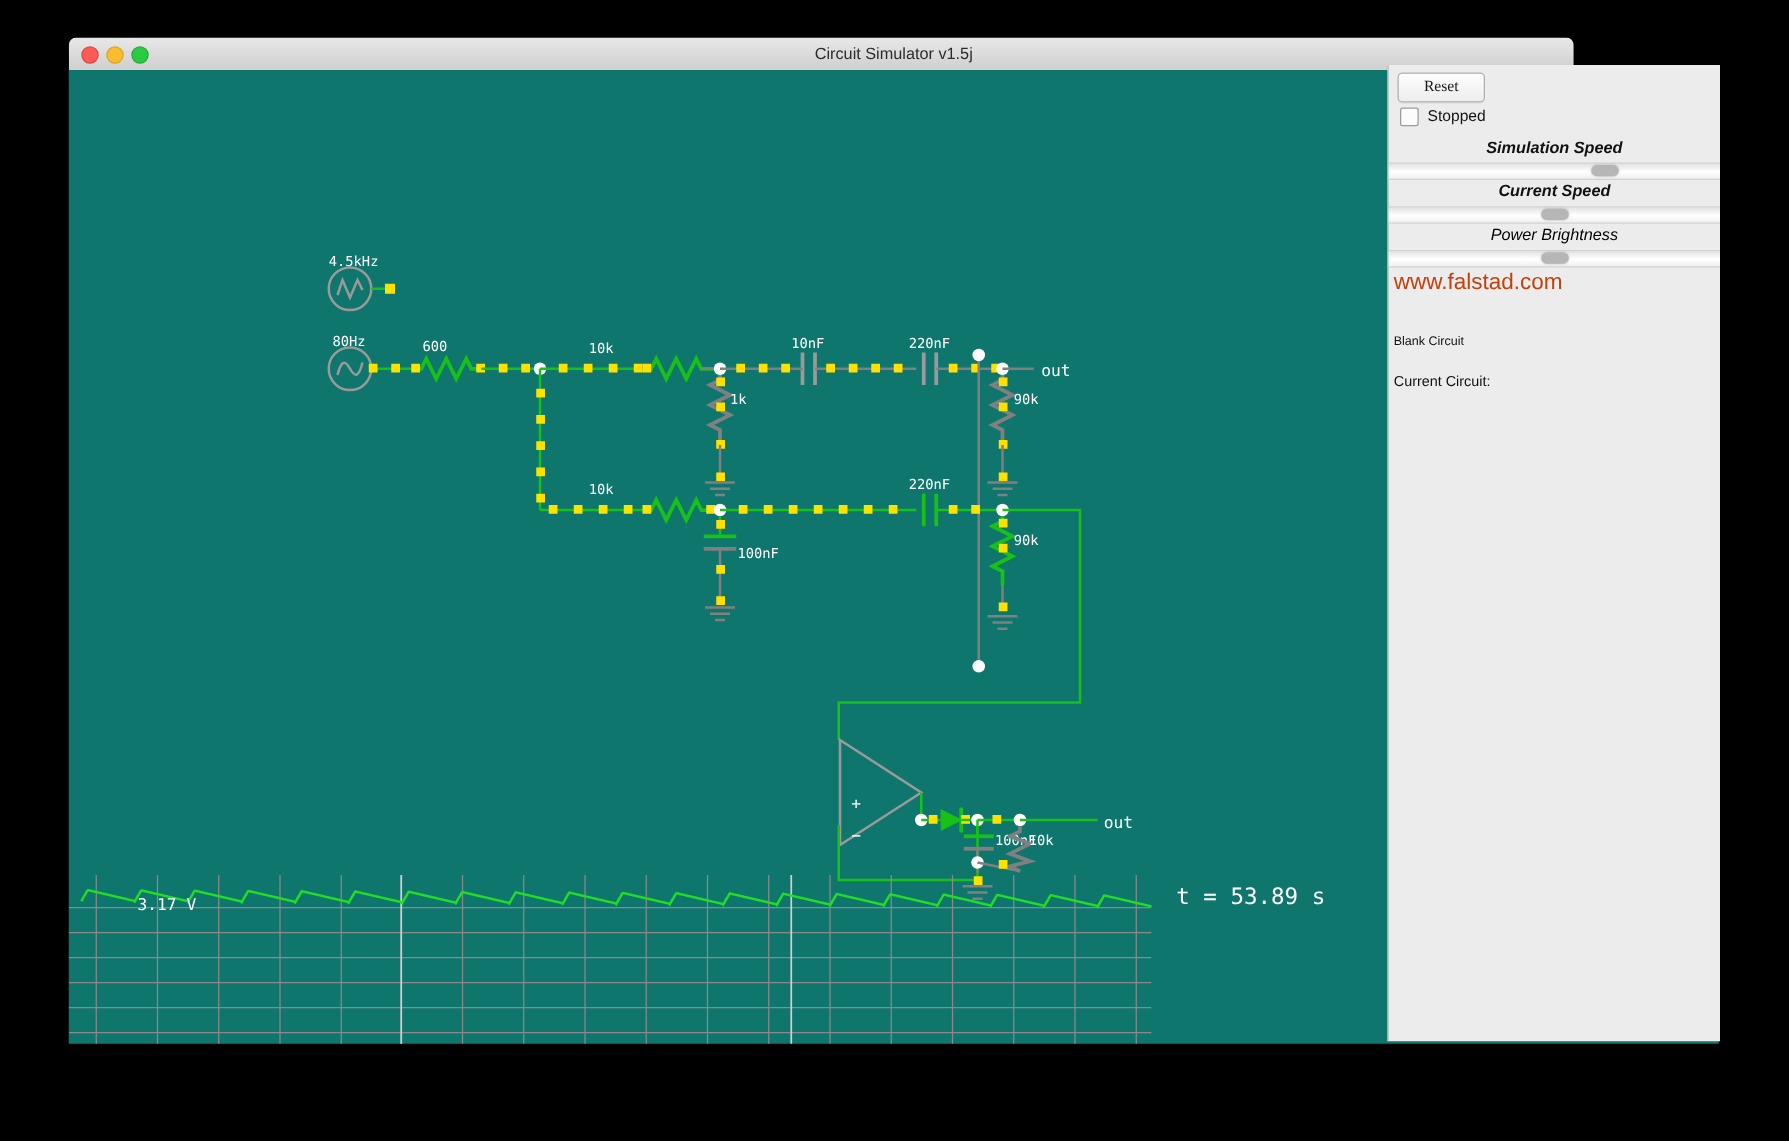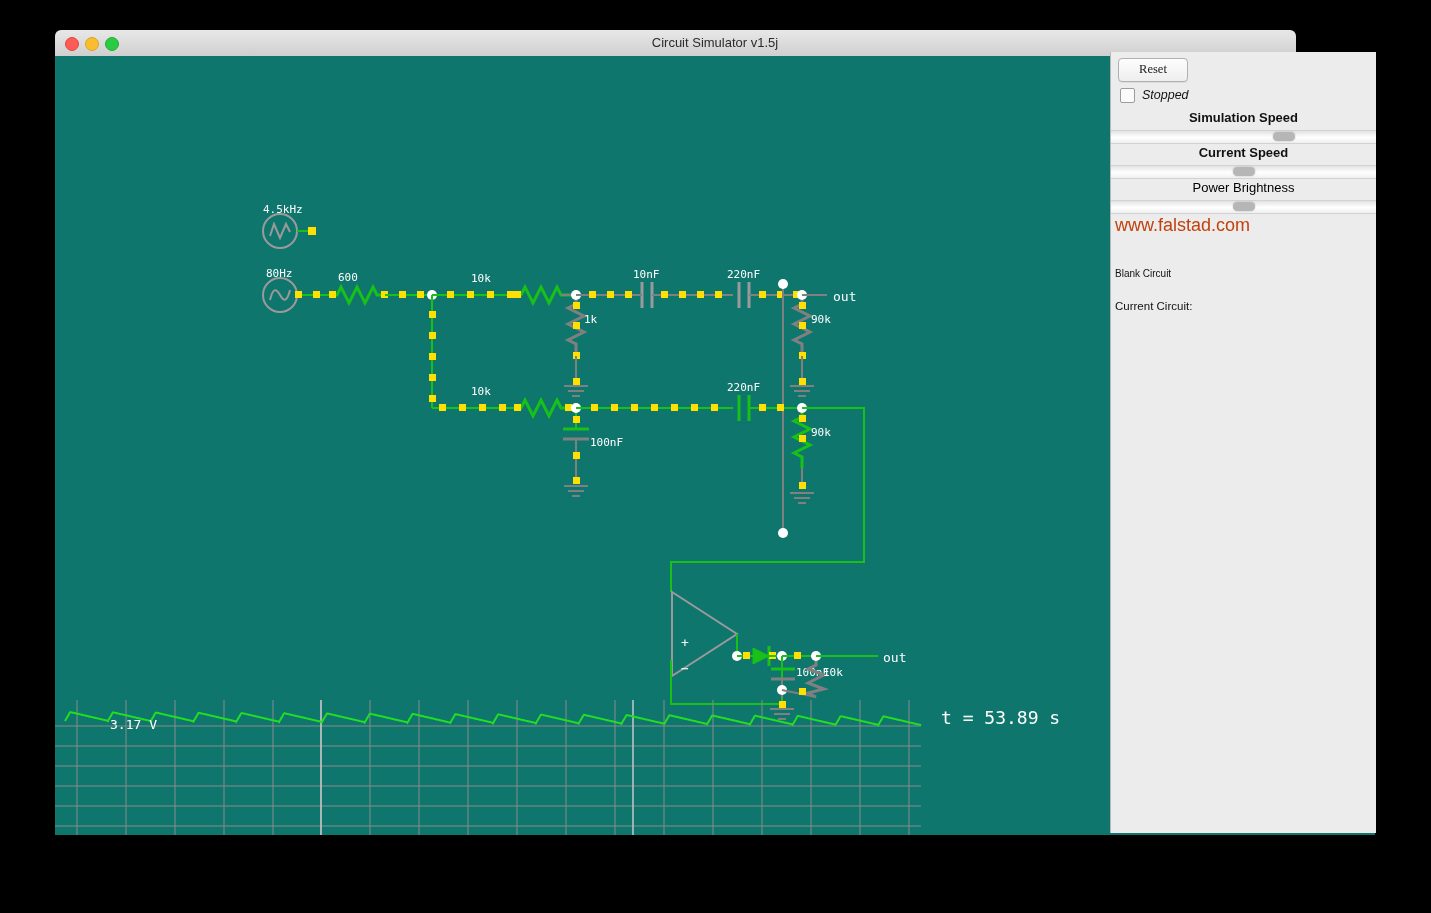--- a/index.html
+++ b/index.html
@@ -3,43 +3,43 @@
 <meta charset="utf-8">
 <style>
   html,body{margin:0;padding:0;background:#000;}
   body{width:1431px;height:913px;position:relative;overflow:hidden;font-family:"Liberation Sans",sans-serif;}
 
   
   #app-window{position:absolute;left:55px;top:30px;width:1320px;height:805px;background:#000;}
   #title-bar{position:absolute;left:0;top:0;width:1204px;height:26px;
     background:linear-gradient(to bottom,#e8e8e8,#cfcfcf);
     border-top-left-radius:6px;border-top-right-radius:6px;
-    border-bottom:1px solid #9a9a9a;padding-left:37px;}
+    border-bottom:1px solid #9a9a9a;}
   #title-text{position:absolute;left:0;top:0;width:1320px;height:26px;line-height:26px;
     text-align:center;font-size:13px;color:#2b2b2b;font-family:"Liberation Sans",sans-serif;}
   .traffic{position:absolute;top:7px;width:12px;height:12px;border-radius:50%;}
   #tl-close{left:10px;background:#fc5c55;border:1px solid #e0463f;}
   #tl-min{left:30px;background:#f9bd2f;border:1px solid #dfa325;}
   #tl-max{left:50px;background:#2acb42;border:1px solid #1eaf34;}
 
   #canvas-area{position:absolute;left:0;top:26px;width:1320px;height:779px;background:#0f766e;}
 
   
   #side-panel{position:absolute;left:1110px;top:52px;width:265px;height:781px;
     background:#ececec;border-left:1px solid #b9b9b9;}
   #reset-button{position:absolute;left:7px;top:6px;width:68px;height:22px;
     background:linear-gradient(to bottom,#fdfdfd,#eeeeee);
     border:1px solid #b0b0b0;border-radius:4px;
     font-size:12.5px;color:#1a1a1a;text-align:center;line-height:21px;
     font-family:Liberation Serif, serif;box-shadow:0 1px 0 rgba(0,0,0,.06);}
-  #stopped-row{position:absolute;left:9px;top:34px;height:18px;display:flex;align-items:center;gap:7px;font-style:italic;}
+  #stopped-row{position:absolute;left:9px;top:34px;height:18px;display:flex;align-items:flex-start;gap:7px;}
   #stopped-checkbox{width:13px;height:13px;background:#fbfbfb;border:1px solid #9c9c9c;border-radius:2px;}
   #stopped-label{font-size:12.5px;color:#141414;}
 
-  .slider-title{position:absolute;width:265px;text-align:center;font-size:13px;font-weight:bold;color:#111;}
+  .slider-title{position:absolute;width:265px;text-align:center;font-size:13px;font-weight:bold;color:#111;font-style:italic;}
   .slider-title.dim{color:#000000;font-weight:normal;}
   .slider-track{position:absolute;left:0;width:265px;height:12px;
     background:linear-gradient(to bottom,#e2e2e2,#fbfbfb 45%,#ffffff 55%,#efefef);
     border-top:1px solid #d2d2d2;border-bottom:1px solid #d2d2d2;}
   .slider-thumb{position:absolute;width:22px;height:9px;border-radius:5px;
     background:#b6b6b6;box-shadow:0 0 2px rgba(0,0,0,.25);}
 
   #falstad-link{position:absolute;left:4px;top:163px;font-size:18px;color:#c2410c;}
   #current-circuit-label{position:absolute;left:4px;top:200px;font-size:11.5px;color:#111;margin-top:48px;}
   #current-circuit-value{position:absolute;left:4px;top:216px;font-size:10px;color:#111;}

